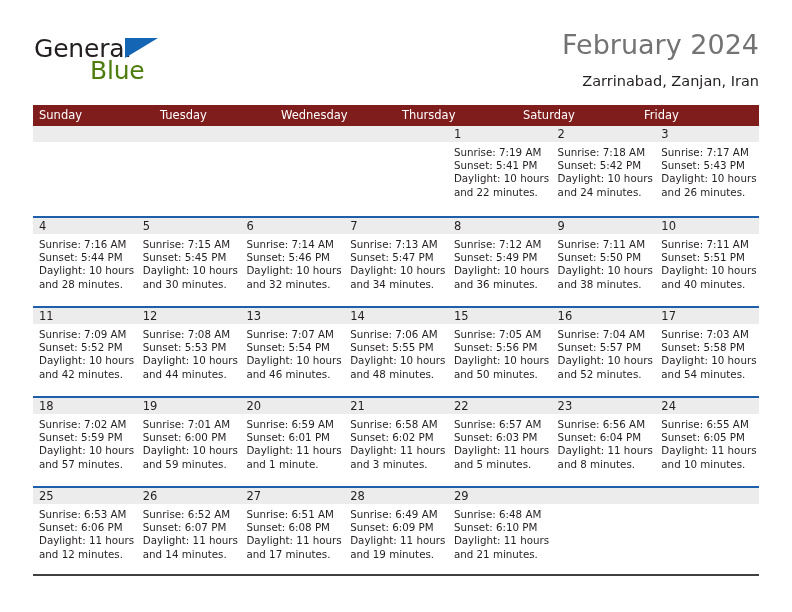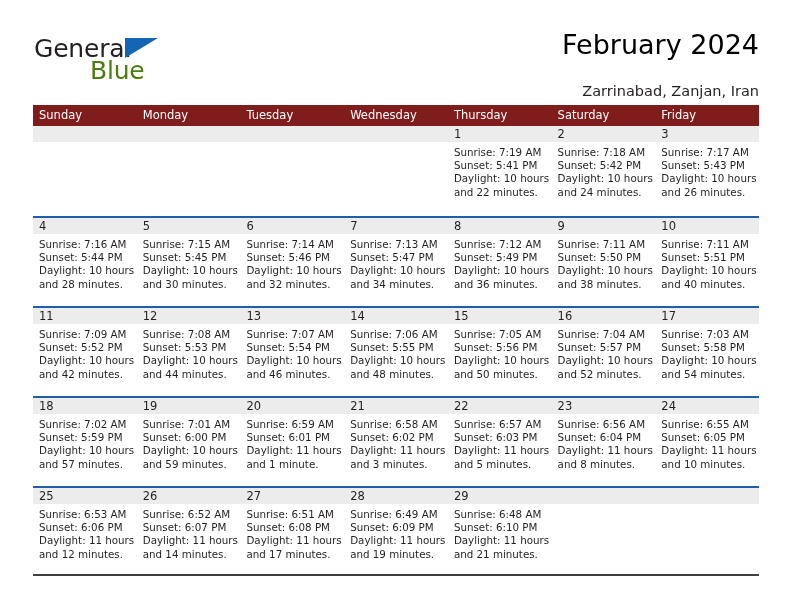--- a/index.html
+++ b/index.html
@@ -78,28 +78,28 @@
 
   .title-block {
     position: absolute;
     right: 0;
     top: 0;
     text-align: right;
     width: 480px;
   }
   .cal-title {
     font-size: 27px;
-    color: #000000;
+    color: #737373;
     font-family: "DejaVu Sans", sans-serif;
     font-weight: 400;
     line-height: 34px;
     letter-spacing: 0px;
   }
   .cal-subtitle {
-    margin-top: 20px;
+    margin-top: 10px;
     font-size: 14.5px;
     color: #231f20;
     font-family: "DejaVu Sans", sans-serif;
     font-weight: 400;
     line-height: 18px;
   }
 
   
   .calendar {
     position: absolute;
@@ -174,21 +174,20 @@
     <div class="title-block">
       <div class="cal-title">February 2024</div>
       <div class="cal-subtitle">Zarrinabad, Zanjan, Iran</div>
     </div>
 
   </div>
 
   <div class="calendar">
     <div class="weekdays">
         <div class="weekday">Sunday</div>
-        <div class="weekday">Monday</div>
         <div class="weekday">Tuesday</div>
         <div class="weekday">Wednesday</div>
         <div class="weekday">Thursday</div>
         <div class="weekday">Saturday</div>
         <div class="weekday">Friday</div>
       </div>
     <div id="weeks-container">
         <div class="week">
           <div class="cell empty">
             <div class="cell-band"></div>

